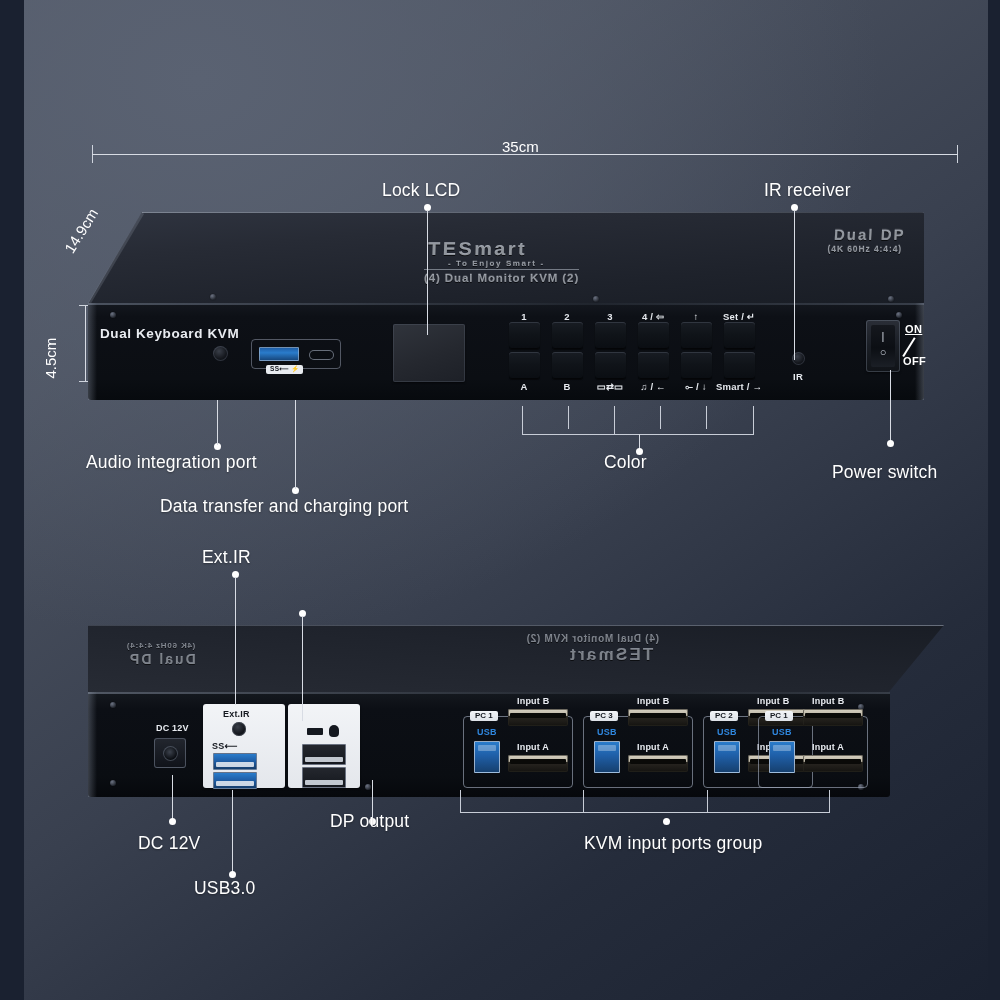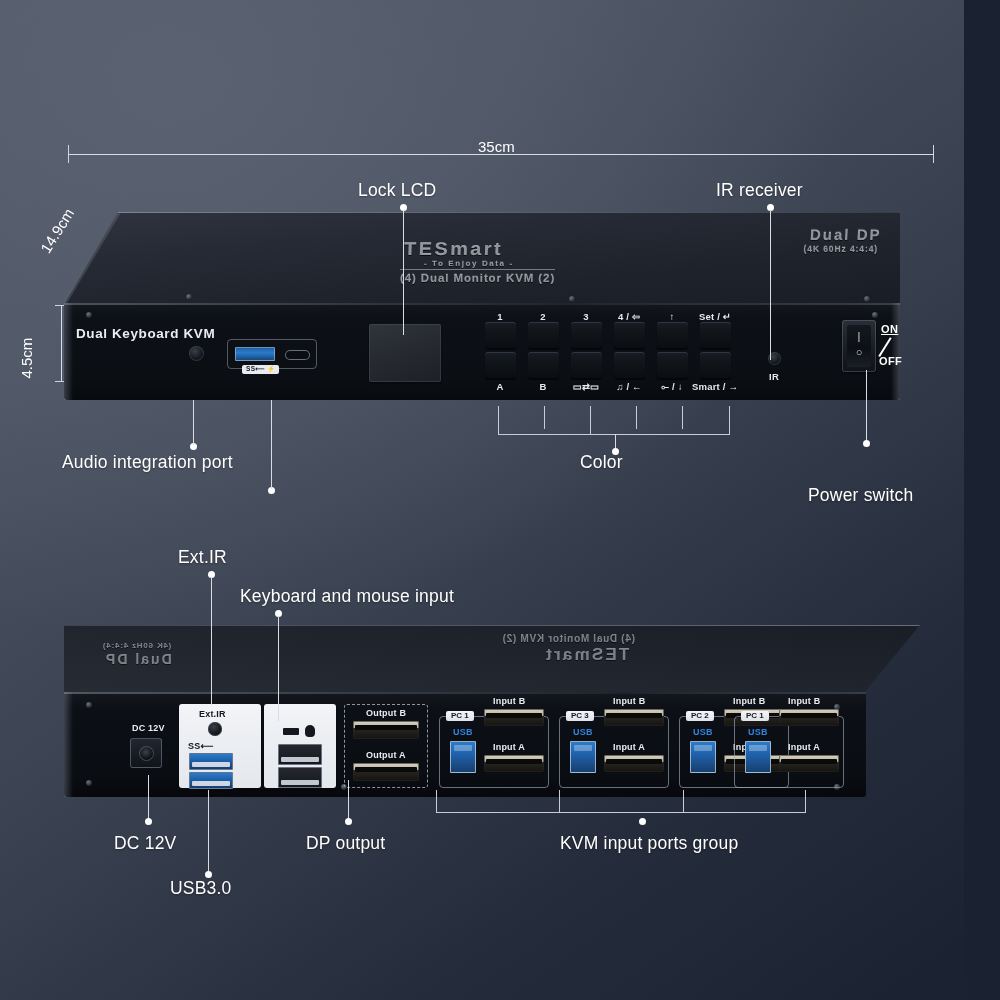--- a/index.html
+++ b/index.html
@@ -13,20 +13,21 @@
   }
 
   #stage {
     position: relative;
     width: 964px;
     height: 1000px;
     background:
       radial-gradient(ellipse 1100px 900px at 18% 8%, #5a6272 0%, rgba(90,98,114,0) 62%),
       linear-gradient(145deg, #535a68 0%, #4b5260 24%, #39404f 52%, #252c3b 76%, #1a2130 100%);
     overflow: hidden;
+    margin-left: 24px;
   }
 
   
   .lbl {
     position: absolute;
     color: #ffffff;
     font-size: 17.5px;
     letter-spacing: .2px;
     white-space: nowrap;
     text-shadow: 0 1px 2px rgba(0,0,0,.35);
@@ -395,21 +396,21 @@
 
   <div class="line vline" style="left:61px; top:305px; height:76px;"></div>
   <div class="tick" style="left:55px; top:305px; width:14px; height:1px; background:#cfd4dd;"></div>
   <div class="tick" style="left:55px; top:381px; width:14px; height:1px; background:#cfd4dd;"></div>
   <div class="dim" style="left:26px; top:370px; transform:rotate(-90deg); transform-origin:left center;">4.5cm</div>
 
   <div id="front-unit">
 
     <div class="top-face">
       <div class="emboss" id="brand-tesmart">TESmart</div>
-      <div class="emboss" id="brand-tagline">- To Enjoy Data -</div>
+      <div class="emboss" id="brand-tagline">- To Enjoy Smart -</div>
       <div class="emboss" id="brand-model">(4)  Dual Monitor KVM  (2)</div>
       <div class="emboss" id="brand-dualdp">Dual DP</div>
       <div class="emboss" id="brand-dualdp-sub">(4K 60Hz 4:4:4)</div>
       <div class="screw" style="left:122px; top:82px;"></div>
       <div class="screw" style="left:505px; top:84px;"></div>
       <div class="screw" style="left:800px; top:84px;"></div>
     </div>
     <div class="left-edge"></div>
 
     <div class="front-face">
@@ -473,47 +474,48 @@
     <div class="keylabel" style="left:563px; top:381px;">▭⇄▭</div>
     <div class="keylabel" style="left:606px; top:381px;">♫ / ←</div>
     <div class="keylabel" style="left:649px; top:381px;">⟜ / ↓</div>
     <div class="keylabel" style="left:692px; top:381px;">Smart / →</div>
   </div>
 
   <div class="lbl" style="left:358px; top:180px;">Lock LCD</div>
   <div class="dot" style="left:400px; top:204px;"></div>
   <div class="line vline" style="left:403px; top:210px; height:125px;"></div>
 
-  <div class="lbl" style="left:716px; top:180px;">IR receiver</div>
+  <div class="lbl" style="left:740px; top:180px;">IR receiver</div>
   <div class="dot" style="left:767px; top:204px;"></div>
   <div class="line vline" style="left:770px; top:210px; height:150px;"></div>
 
   <div class="lbl" style="left:62px; top:452px;">Audio integration port</div>
   <div class="dot" style="left:190px; top:443px;"></div>
   <div class="line vline" style="left:193px; top:400px; height:45px;"></div>
 
+  <div class="lbl" style="left:136px; top:496px;">Data transfer and charging port</div>
   <div class="dot" style="left:268px; top:487px;"></div>
   <div class="line vline" style="left:271px; top:400px; height:89px;"></div>
 
   <div class="bracket" style="left:498px; top:400px; width:232px; height:36px;">
     <div class="bseg" style="left:0; top:34px; width:232px; height:1px;"></div>
     <div class="bseg" style="left:0;   top:6px;  width:1px; height:29px;"></div>
     <div class="bseg" style="left:46px;  top:6px; width:1px; height:23px;"></div>
     <div class="bseg" style="left:92px;  top:6px; width:1px; height:29px;"></div>
     <div class="bseg" style="left:138px; top:6px; width:1px; height:23px;"></div>
     <div class="bseg" style="left:184px; top:6px; width:1px; height:23px;"></div>
     <div class="bseg" style="left:231px; top:6px; width:1px; height:29px;"></div>
   </div>
   <div class="line vline" style="left:615px; top:434px; height:17px;"></div>
   <div class="dot" style="left:612px; top:448px;"></div>
   <div class="lbl" style="left:580px; top:452px;">Color</div>
 
   <div class="line vline" style="left:866px; top:370px; height:72px;"></div>
   <div class="dot" style="left:863px; top:440px;"></div>
-  <div class="lbl" style="left:808px; top:485px;">Power switch</div>
+  <div class="lbl" style="left:808px; top:462px;">Power switch</div>
 
   <div id="rear-unit">
 
     <div class="rear-top">
       <div class="emboss-rear" style="left:40px; top:26px; font-size:14px; letter-spacing:2px;">Dual DP</div>
       <div class="emboss-rear" style="left:38px; top:16px; font-size:8px; letter-spacing:.8px;">(4K 60Hz 4:4:4)</div>
       <div class="emboss-rear" style="left:480px; top:20px; font-size:17px; letter-spacing:2.2px;">TESmart</div>
       <div class="emboss-rear" style="left:438px; top:8px; font-size:10px; letter-spacing:.7px;">(4)  Dual Monitor KVM  (2)</div>
     </div>
 
@@ -536,26 +538,20 @@
         <div class="usb-a-rear" style="left:10px; top:68px; width:44px; height:17px;"></div>
       </div>
 
       <div class="panel-white" style="left:200px; top:12px; width:72px; height:84px;">
         <div style="position:absolute; left:19px; top:24px; width:16px; height:7px; background:#14181f; border-radius:1px;"></div>
         <div style="position:absolute; left:41px; top:21px; width:10px; height:12px; background:#14181f; border-radius:5px 5px 4px 4px;"></div>
         <div class="usb-a-km" style="left:14px; top:40px; width:44px; height:21px;"></div>
         <div class="usb-a-km" style="left:14px; top:63px; width:44px; height:21px;"></div>
       </div>
 
-      <div class="dashed-box" style="left:280px; top:12px; width:84px; height:84px;">
-        <div class="ptxt ptxt-light" style="left:21px; top:4px;">Output B</div>
-        <div class="dp-port" style="left:8px; top:16px; width:66px; height:18px;"></div>
-        <div class="ptxt ptxt-light" style="left:21px; top:46px;">Output A</div>
-        <div class="dp-port" style="left:8px; top:58px; width:66px; height:18px;"></div>
-      </div>
 
       <div class="panel-dark" style="left:375px; top:24px; width:110px; height:72px;">
         <div class="pc-tag" style="left:6px; top:-6px;">PC 1</div>
         <div class="ptxt ptxt-blue" style="left:13px; top:11px;">USB</div>
         <div class="usb-b" style="left:10px; top:24px; width:26px; height:32px;"></div>
         <div class="ptxt ptxt-light" style="left:53px; top:-20px;">Input B</div>
         <div class="dp-port" style="left:44px; top:-8px; width:60px; height:17px;"></div>
         <div class="ptxt ptxt-light" style="left:53px; top:26px;">Input A</div>
         <div class="dp-port" style="left:44px; top:38px; width:60px; height:17px;"></div>
       </div>
@@ -589,35 +585,34 @@
         <div class="ptxt ptxt-light" style="left:53px; top:26px;">Input A</div>
         <div class="dp-port" style="left:44px; top:38px; width:60px; height:17px;"></div>
       </div>
     </div>
   </div>
 
   <div class="lbl" style="left:178px; top:547px;">Ext.IR</div>
   <div class="dot" style="left:208px; top:571px;"></div>
   <div class="line vline" style="left:211px; top:577px; height:128px;"></div>
 
-  <div class="lbl" style="left:240px; top:586px;">Keyboard and mouse input</div>
   <div class="dot" style="left:275px; top:610px;"></div>
   <div class="line vline" style="left:278px; top:616px; height:105px;"></div>
 
   <div class="line vline" style="left:148px; top:775px; height:45px;"></div>
   <div class="dot" style="left:145px; top:818px;"></div>
   <div class="lbl" style="left:114px; top:833px;">DC 12V</div>
 
   <div class="line vline" style="left:208px; top:790px; height:83px;"></div>
   <div class="dot" style="left:205px; top:871px;"></div>
   <div class="lbl" style="left:170px; top:878px;">USB3.0</div>
 
   <div class="line vline" style="left:348px; top:780px; height:42px;"></div>
   <div class="dot" style="left:345px; top:818px;"></div>
-  <div class="lbl" style="left:306px; top:833px;">DP output</div>
+  <div class="lbl" style="left:306px; top:811px;">DP output</div>
 
   <div class="bracket" style="left:436px; top:790px; width:370px; height:24px;">
     <div class="bseg" style="left:0; top:22px; width:370px; height:1px;"></div>
     <div class="bseg" style="left:0;    top:0; width:1px; height:23px;"></div>
     <div class="bseg" style="left:123px; top:0; width:1px; height:23px;"></div>
     <div class="bseg" style="left:247px; top:0; width:1px; height:23px;"></div>
     <div class="bseg" style="left:369px; top:0; width:1px; height:23px;"></div>
   </div>
   <div class="dot" style="left:639px; top:818px;"></div>
   <div class="lbl" style="left:560px; top:833px;">KVM input ports group</div>

